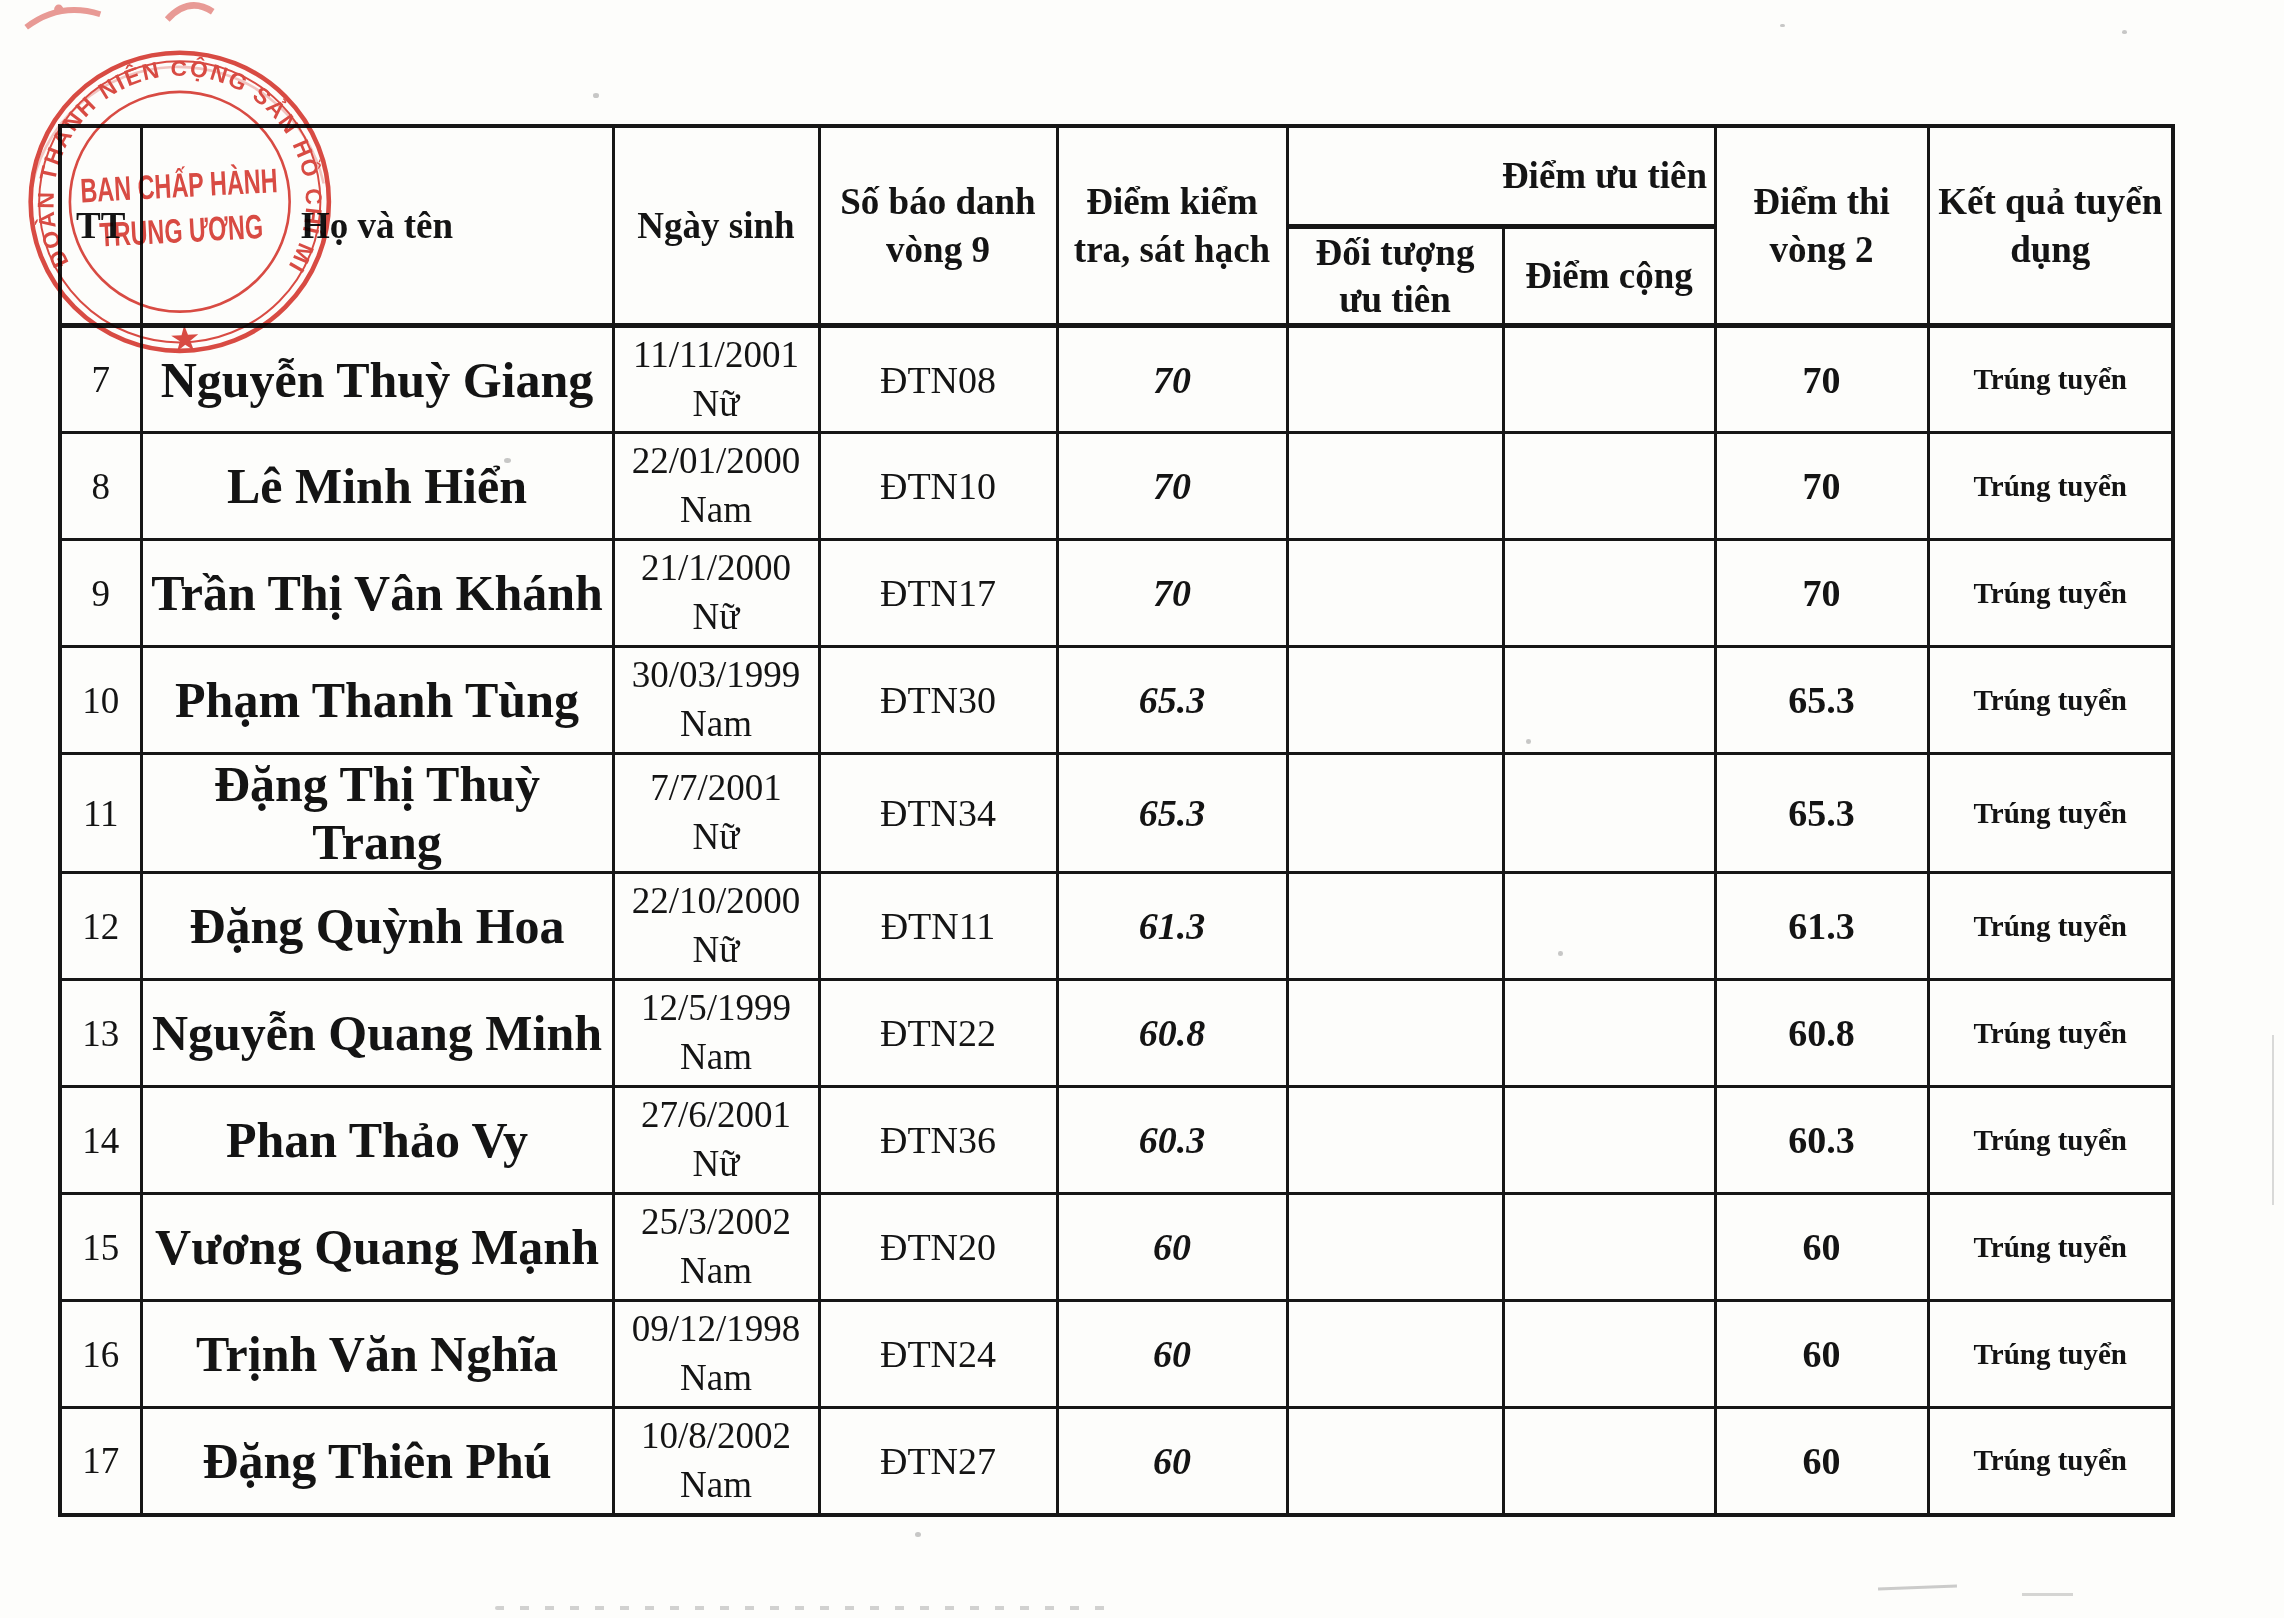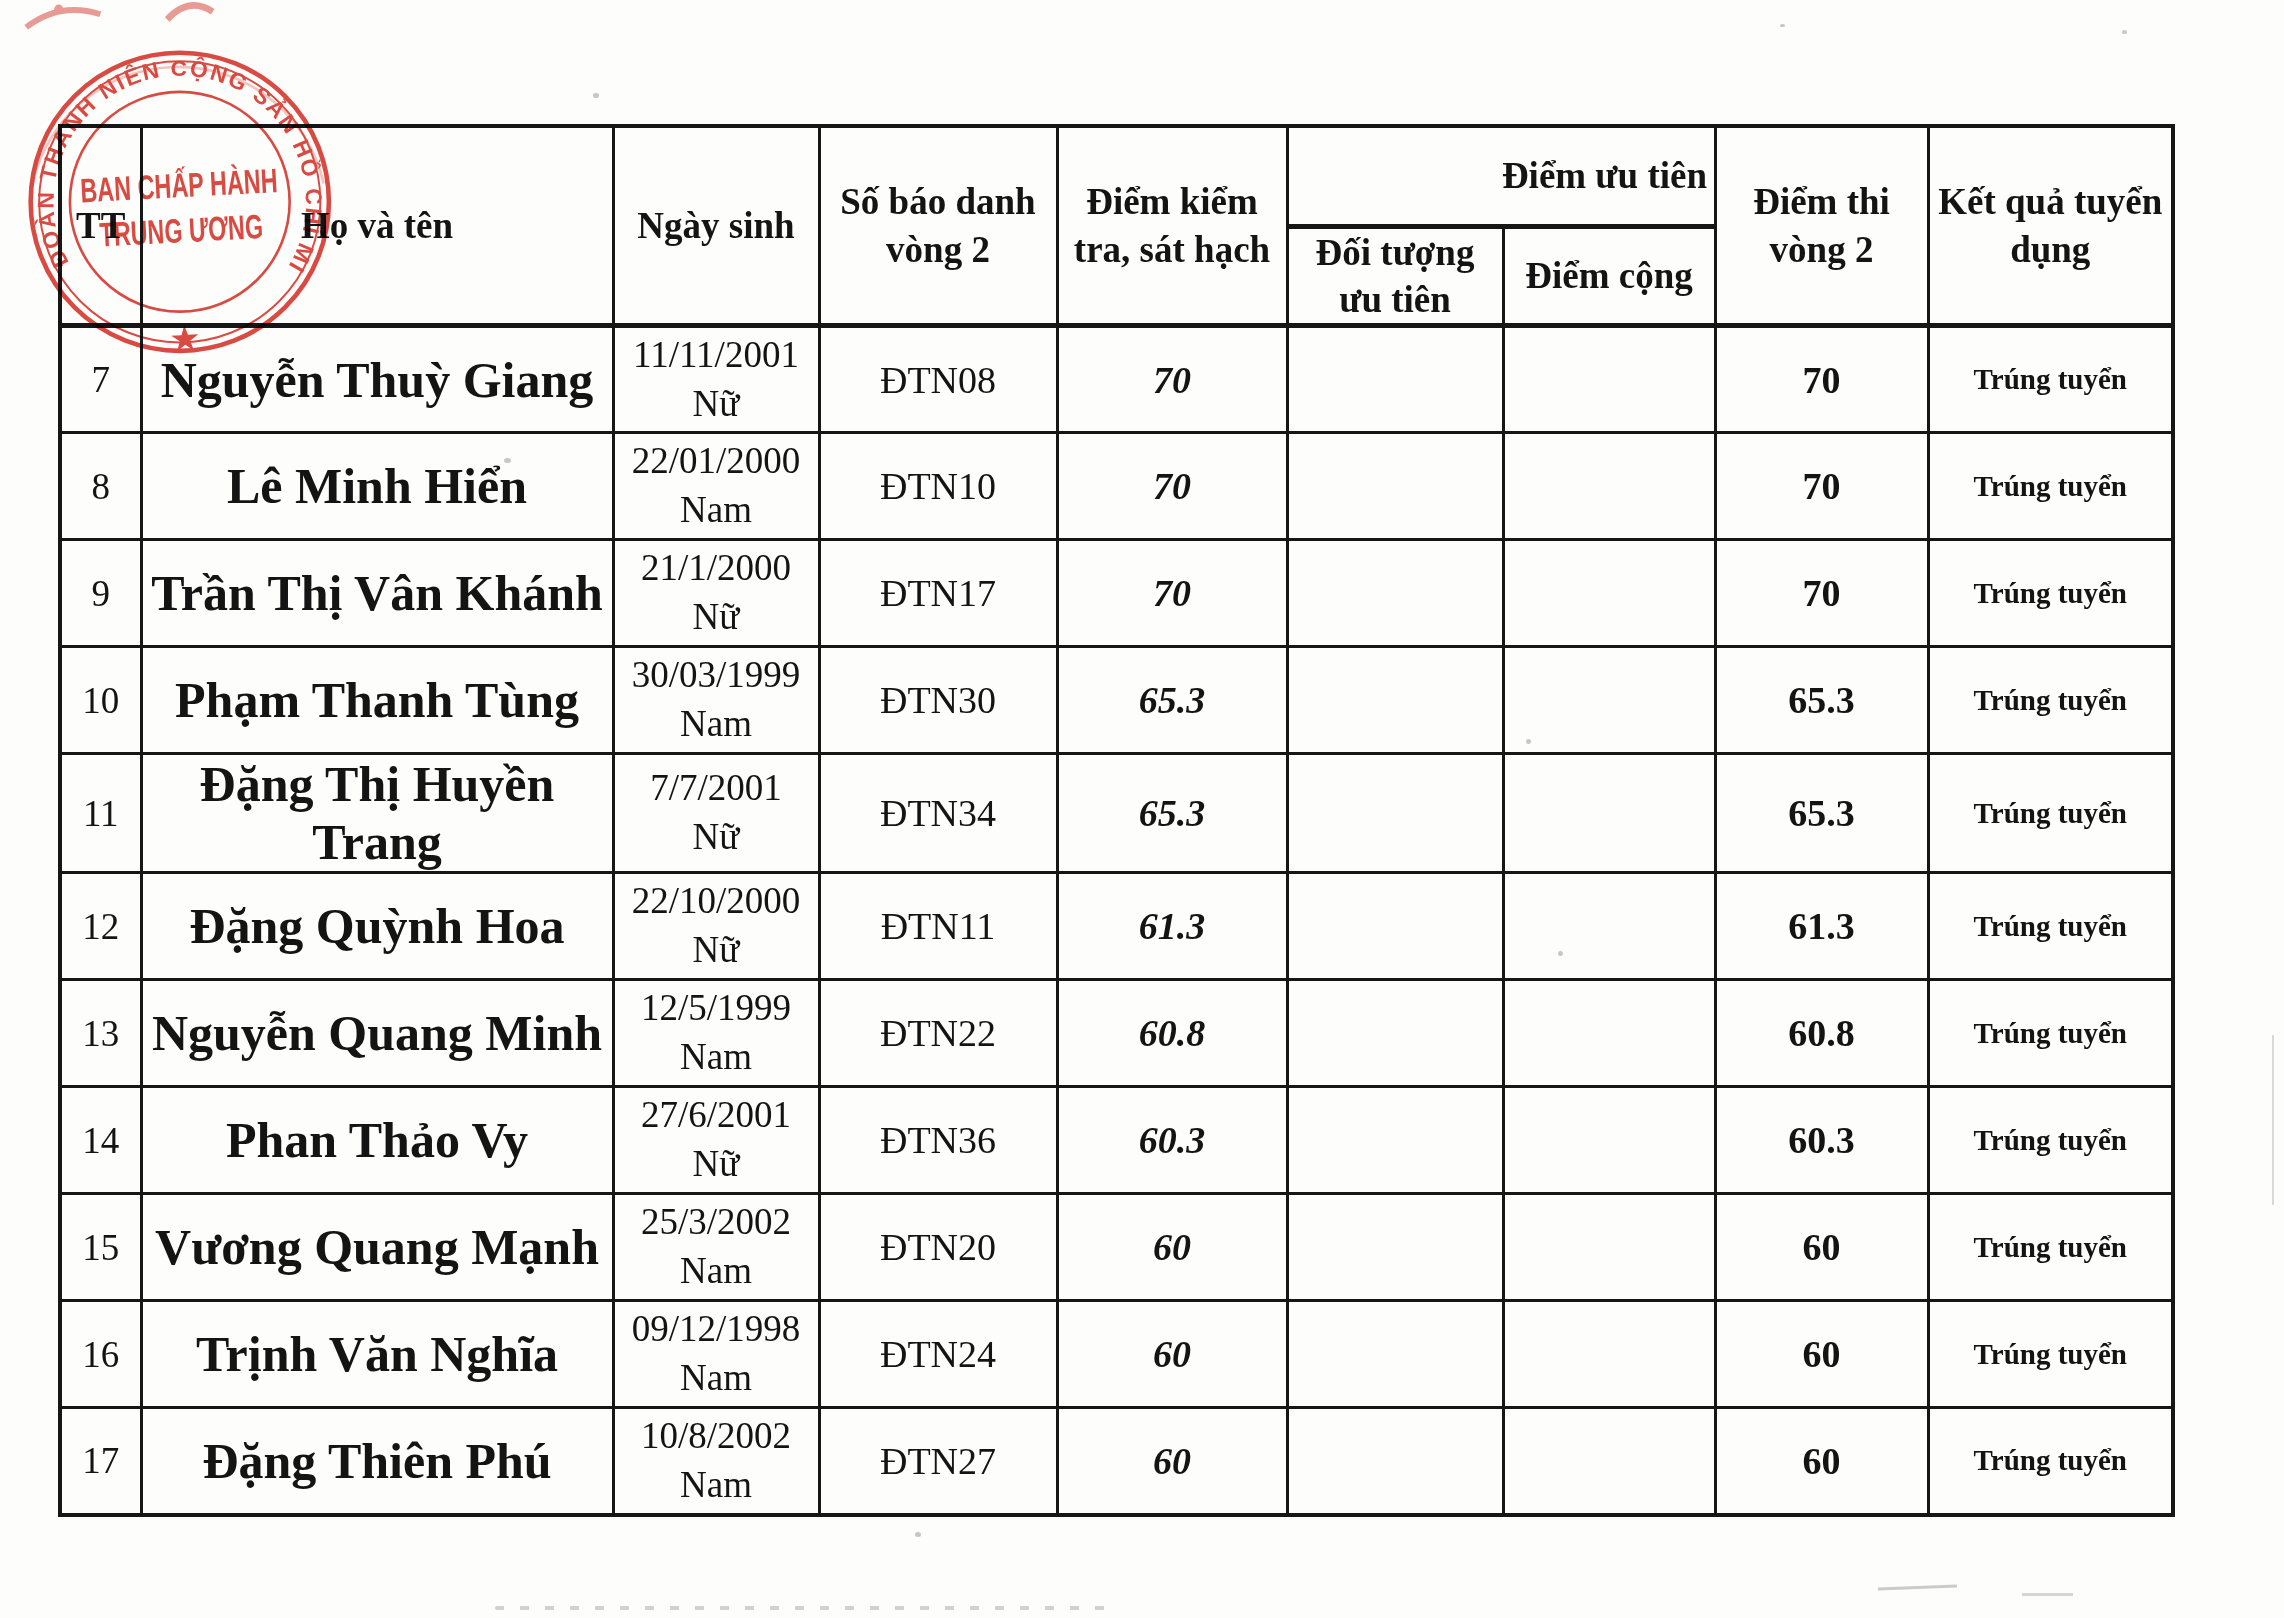--- a/index.html
+++ b/index.html
@@ -86,21 +86,21 @@
       <col style="width:212px">
         <col style="width:213px">
         <col style="width:245px">
     </colgroup>
     <thead>
       <tr class="h1">
         <th rowspan="2">TT</th>
         <th rowspan="2">Họ và tên</th>
         <th rowspan="2">Ngày sinh</th>
         <th rowspan="2">Số báo danh
-vòng 2</th>
+vòng 9</th>
         <th rowspan="2">Điểm kiểm
 tra, sát hạch</th>
         <th colspan="2" class="group">Điểm ưu tiên</th>
         <th rowspan="2">Điểm thi
 vòng 2</th>
         <th rowspan="2">Kết quả tuyển
 dụng</th>
       </tr>
       <tr class="h2">
         <th>Đối tượng
@@ -152,21 +152,21 @@
 Nam</td>
         <td class="c-sbd">ĐTN30</td>
         <td class="c-score1">65.3</td>
         <td></td>
         <td></td>
         <td class="c-score2">65.3</td>
         <td class="c-result">Trúng tuyển</td>
       </tr>
       <tr>
         <td class="c-tt">11</td>
-        <td class="c-name">Đặng Thị Huyền Trang</td>
+        <td class="c-name">Đặng Thị Thuỳ Trang</td>
         <td class="c-dob">7/7/2001
 Nữ</td>
         <td class="c-sbd">ĐTN34</td>
         <td class="c-score1">65.3</td>
         <td></td>
         <td></td>
         <td class="c-score2">65.3</td>
         <td class="c-result">Trúng tuyển</td>
       </tr>
       <tr>

